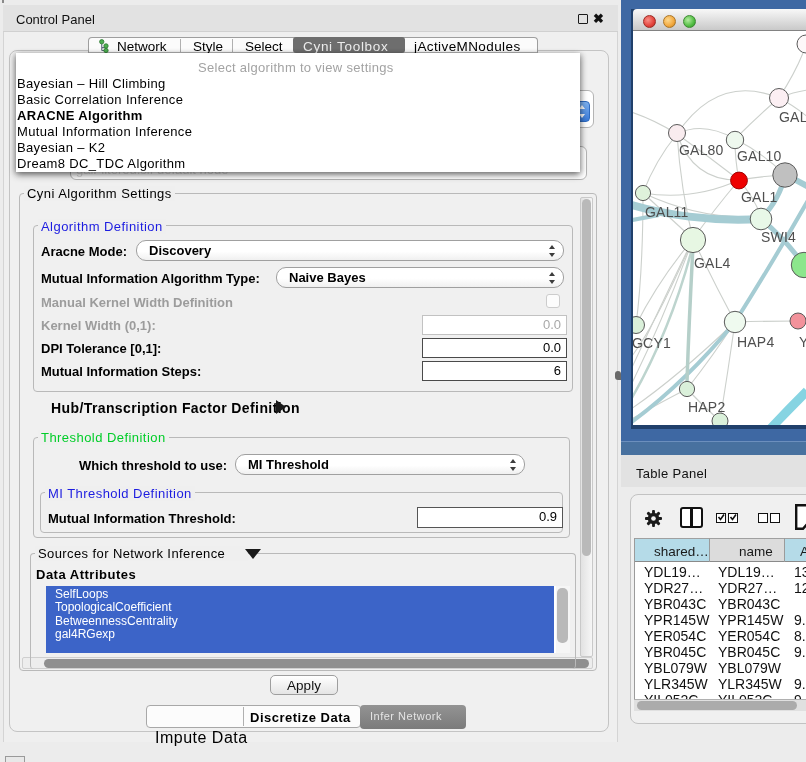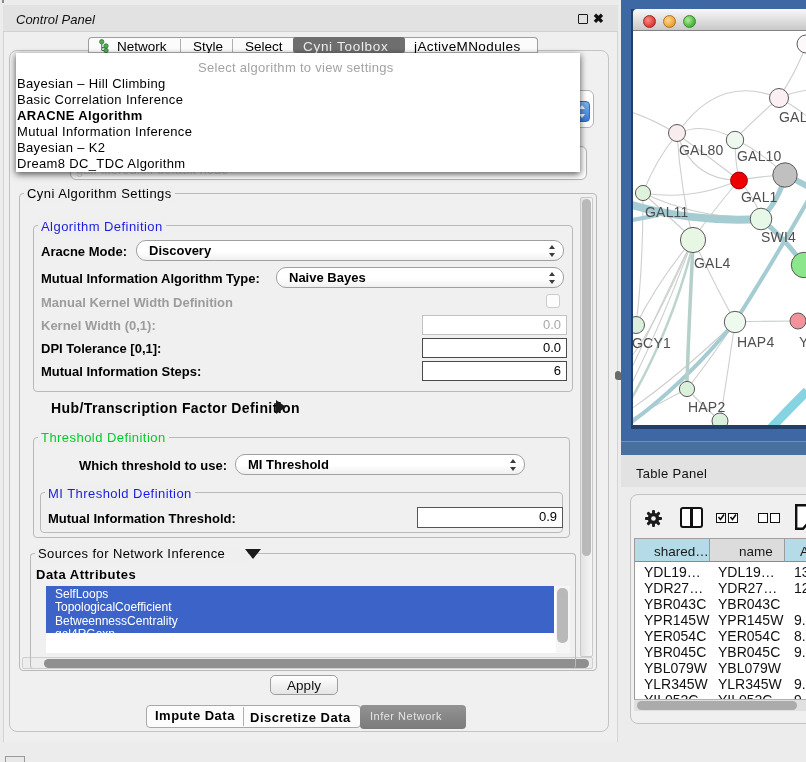--- a/index.html
+++ b/index.html
@@ -19,21 +19,21 @@
 .arr:after { content:""; position:absolute; left:0; bottom:1px; border-left:3px solid transparent;
   border-right:3px solid transparent; border-top:4.5px solid #3c3c3c; }
 .lbl { position:absolute; font-size:13px; font-weight:bold; color:#000; white-space:nowrap; }
 .glbl { position:absolute; font-size:13px; font-weight:bold; color:#9c9c9c; white-space:nowrap; }
 </style>
 </head>
 <body>
 
 <div class="abs" style="left:2px;top:0;width:2px;height:3px;background:#8a8a8a;"></div>
 <div class="abs" style="left:3px;top:5px;width:615px;height:27px;background:#e2e2e2;border-bottom:1px solid #d0d0d0;"></div>
-<div class="abs" style="left:16px;top:12px;font-size:13px;color:#111;font-style:italic;">Control Panel</div>
+<div class="abs" style="left:16px;top:12px;font-size:13px;color:#111;">Control Panel</div>
 <div class="abs" style="left:578px;top:14px;width:10px;height:10px;border:1.6px solid #1a1a1a;border-radius:1px;"></div>
 <div class="abs" style="left:593px;top:11px;font-size:13px;font-weight:bold;color:#111;">✖</div>
 <div class="abs" style="left:3px;top:32px;width:615px;height:710px;background:#efefef;border-left:1px solid #d4d4d4;border-right:1px solid #d4d4d4;"></div>
 
 <div class="abs" style="left:9px;top:50px;width:600px;height:682px;background:#f0f0f0;border:1px solid #c4c4c4;border-radius:8px;"></div>
 
 <div class="abs" style="left:88px;top:37px;width:450px;height:16px;background:#fbfbfb;border:1px solid #9e9e9e;border-bottom:1px solid #b5b5b5;border-radius:4px 4px 0 0;"></div>
 <div class="abs" style="left:180px;top:39px;width:1px;height:13px;background:#b0b0b0;"></div>
 <div class="abs" style="left:232px;top:39px;width:1px;height:13px;background:#b0b0b0;"></div>
 <div class="abs" style="left:293px;top:37px;width:112px;height:16px;background:#6e6e6e;border-radius:3px;"></div>
@@ -104,30 +104,30 @@
 <div class="lbl" style="left:48px;top:511px;">Mutual Information Threshold:</div>
 <div class="fld" style="left:417px;top:507px;width:146px;height:21px;border:1px solid #555;color:#000;">0.9</div>
 
 <div class="group" style="left:30px;top:553px;width:546px;height:116px;border-bottom:none;"></div>
 <div class="grouplbl" style="left:35px;top:546px;font-weight:normal;letter-spacing:0.4px;color:#000;">Sources for Network Inference &nbsp;&nbsp;&nbsp;&nbsp;</div>
 <svg class="abs" style="left:245px;top:549px;" width="16" height="10" viewBox="0 0 16 10">
     <path d="M0 0 L16 0 L8 10 Z" fill="#1a1a1a"></path>
   </svg>
 <div class="lbl" style="left:36px;top:567px;letter-spacing:0.5px;">Data Attributes</div>
 <div class="abs" style="left:46px;top:586px;width:524px;height:67px;background:#fff;"></div>
-<div class="abs" style="left:46px;top:586px;width:508px;height:47px;background:#3c64c8;color:#fff;font-size:12px;line-height:13.4px;padding:2px 16px 0 9px;">SelfLoops<br>TopologicalCoefficient<br>BetweennessCentrality<br>gal4RGexp</div>
+<div class="abs" style="left:46px;top:586px;width:508px;height:67px;background:#3c64c8;color:#fff;font-size:12px;line-height:13.4px;padding:2px 16px 0 9px;">SelfLoops<br>TopologicalCoefficient<br>BetweennessCentrality<br>gal4RGexp</div>
 <div class="abs" style="left:556px;top:586px;width:14px;height:67px;background:#f6f6f6;"></div>
 <div class="abs" style="left:557px;top:588px;width:11px;height:55px;background:#b9b9b9;border-radius:5px;"></div>
 
 <div class="abs" style="left:270px;top:675px;width:68px;height:20px;background:linear-gradient(#ffffff,#e4e4e4);border:1px solid #9e9e9e;border-radius:5px;text-align:center;font-size:13.5px;line-height:19px;color:#111;">Apply</div>
 
 <div class="abs" style="left:146px;top:705px;width:215px;height:23px;background:#fcfcfc;border:1px solid #a8a8a8;border-radius:4px;"></div>
 <div class="abs" style="left:243px;top:707px;width:1px;height:19px;background:#b0b0b0;"></div>
 <div class="abs" style="left:360px;top:705px;width:106px;height:24px;background:linear-gradient(#939393,#7b7b7b);border-radius:4px;"></div>
-<div class="abs" style="left:155px;top:708px;font-size:13px;font-weight:bold;letter-spacing:0.5px;color:#000;">Impute Data</div>
+<div class="abs" style="left:155px;top:729px;font-size:16px;font-weight:normal;letter-spacing:0.5px;color:#000;">Impute Data</div>
 <div class="abs" style="left:250px;top:710px;font-size:13px;font-weight:bold;letter-spacing:0.5px;color:#000;">Discretize Data</div>
 <div class="abs" style="left:370px;top:710px;font-size:11px;letter-spacing:0.5px;color:#e4e4e4;">Infer Network</div>
 
 <div class="abs" style="left:5px;top:756px;width:20px;height:10px;background:#e8e8e8;border:1.5px solid #9a9a9a;"></div>
 
 <div class="abs" style="left:615px;top:371px;width:6px;height:9px;background:#6a6a6a;border-radius:3px 3px 0 3px;"></div>
 
 <div class="abs" style="left:16px;top:53px;width:564px;height:119px;background:#fff;box-shadow:0 3px 7px rgba(0,0,0,0.45),2px 1px 5px rgba(0,0,0,0.15),-2px 1px 5px rgba(0,0,0,0.15);"></div>
 <div class="abs" style="left:198px;top:60px;font-size:13px;letter-spacing:0.3px;color:#a3a3a3;">Select algorithm to view settings</div>
 <div class="abs" style="left:17px;top:76px;font-size:13px;line-height:16px;letter-spacing:0.35px;color:#000;">

